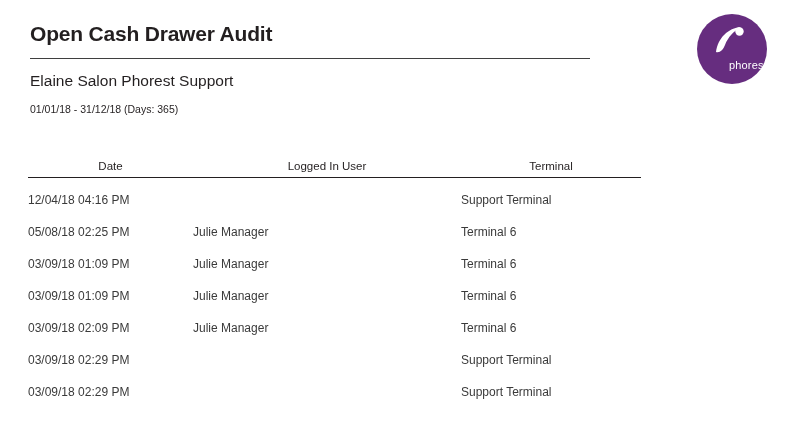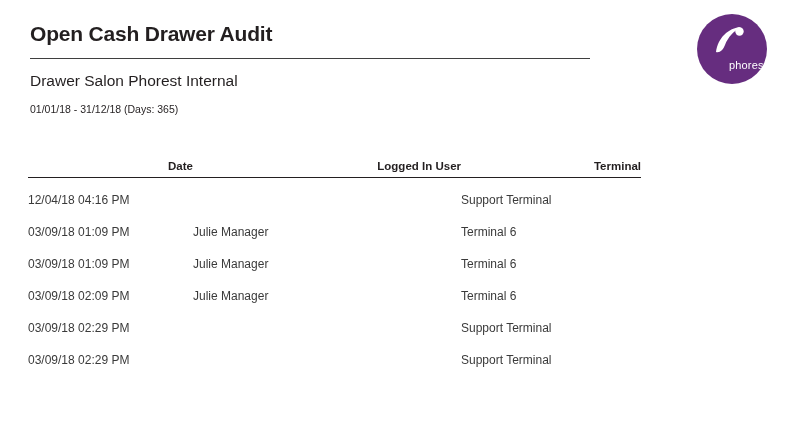--- a/index.html
+++ b/index.html
@@ -99,23 +99,23 @@
     left: 28px;
     top: 160px;
     width: 730px;
   }
   table.audit {
     border-collapse: collapse;
     width: 100%;
     table-layout: fixed;
   }
   table.audit th {
-    text-align: right;
+    text-align: center;
     font-size: 11.5px;
-    font-weight: bold;
+    font-weight: normal;
     color: #231f20;
     padding: 0 0 5px 0;
     border-bottom: 1px solid #231f20;
     white-space: nowrap;
   }
   table.audit th.spacer-col {
     border-bottom: none;
   }
   table.audit td {
     font-size: 12px;
@@ -136,21 +136,21 @@
 </style>
 </head>
 <body>
 
 <div class="page">
 
   <div class="left-rail"></div>
 
   <div class="header">
     <h1 class="doc-title">Open Cash Drawer Audit</h1>
-    <h2 class="subtitle">Drawer Salon Phorest Internal</h2>
+    <h2 class="subtitle">Elaine Salon Phorest Support</h2>
     <div class="daterange">01/01/18 - 31/12/18 (Days: 365)</div>
   </div>
 
   <div class="logo">
     <div class="logo-circle">
       <svg class="logo-swoosh" viewBox="0 0 34 30">
         <path d="M2 27 C4 13 14 3 27 2 C20 6 14 12 11 20 C9 25 6 28 2 27 Z" fill="#ffffff"></path>
         <circle cx="25.5" cy="6.5" r="4.2" fill="#ffffff"></circle>
       </svg>
       <div class="logo-word">phorest</div>
@@ -174,20 +174,26 @@
         </tr>
       </thead>
       <tbody>
         <tr class="first-row">
           <td>12/04/18 04:16 PM</td>
           <td></td>
           <td>Support Terminal</td>
           <td></td>
         </tr>
         <tr>
+          <td>05/08/18 02:25 PM</td>
+          <td>Julie Manager</td>
+          <td>Terminal 6</td>
+          <td></td>
+        </tr>
+        <tr>
           <td>03/09/18 01:09 PM</td>
           <td>Julie Manager</td>
           <td>Terminal 6</td>
           <td></td>
         </tr>
         <tr>
           <td>03/09/18 01:09 PM</td>
           <td>Julie Manager</td>
           <td>Terminal 6</td>
           <td></td>

